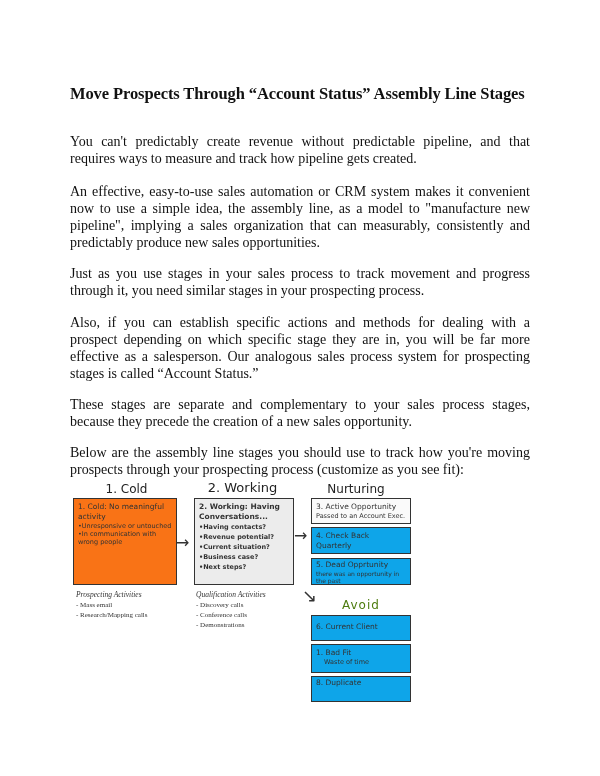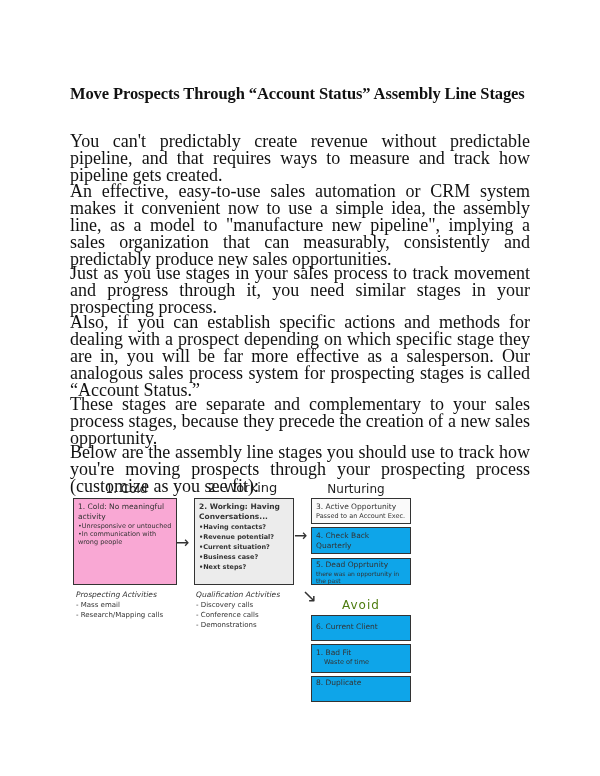--- a/index.html
+++ b/index.html
@@ -1,37 +1,37 @@
 <!DOCTYPE html>
 <html><head>
 <meta charset="utf-8">
 <style>
   html, body { margin: 0; padding: 0; background: #ffffff; }
   body { width: 600px; height: 776px; position: relative; overflow: hidden; font-family: "Liberation Serif", serif; color: #111; }
   .title { position: absolute; left: 70px; top: 84px; width: 470px; font-size: 16.5px; font-weight: bold; white-space: nowrap; letter-spacing: -0.1px; }
-  .para { position: absolute; left: 70px; width: 460px; font-size: 18px; line-height: 17px; text-align: justify; }
+  .para { position: absolute; left: 70px; width: 460px; font-size: 14px; line-height: 17px; text-align: justify; }
   .p1 { top: 133px; }
   .p2 { top: 183px; }
   .p3 { top: 265px; }
   .p4 { top: 314px; }
   .p5 { top: 396px; }
   .p6 { top: 444px; }
 
   .diagram { position: absolute; left: 70px; top: 480px; width: 360px; height: 230px; font-family: "DejaVu Sans", sans-serif; }
   .col-head { position: absolute; font-size: 12px; color: #222; text-align: center; }
   .box { position: absolute; border: 1.5px solid #333; box-sizing: border-box; font-size: 7.2px; color: #333; padding: 3px 4px; line-height: 10px; }
-  .box.dark { background: #f9a8d4; }
+  .box.dark { background: #f97316; }
   .box.light { background: #ececec; font-weight: bold; }
   .box.white { background: #fafafa; }
   .box.mid { background: #0ea5e9; }
   .box .t { display: block; font-size: 7.5px; }
   .box .s { display: block; font-size: 6.5px; line-height: 8px; }
   .box ul { margin: 0; padding: 0; list-style: none; }
   .box li::before { content: "\2022 "; }
-  .acts { position: absolute; font-size: 7px; color: #333; line-height: 10px; }
+  .acts { position: absolute; font-size: 7px; color: #333; line-height: 10px; font-family: Liberation Serif, serif; }
   .acts .h { font-style: italic; font-size: 7.5px; }
   .arrow { position: absolute; font-size: 16px; color: #333; line-height: 16px; }
   .avoid { position: absolute; font-size: 12px; color: #4d7c0f; letter-spacing: 1px; }
 </style>
 </head>
 <body>
 
 <div class="title">Move Prospects Through “Account Status” Assembly Line Stages</div>
 
 <p class="para p1" style="margin:0">You can't predictably create revenue without predictable pipeline, and that requires ways to measure and track how pipeline gets created.</p>

